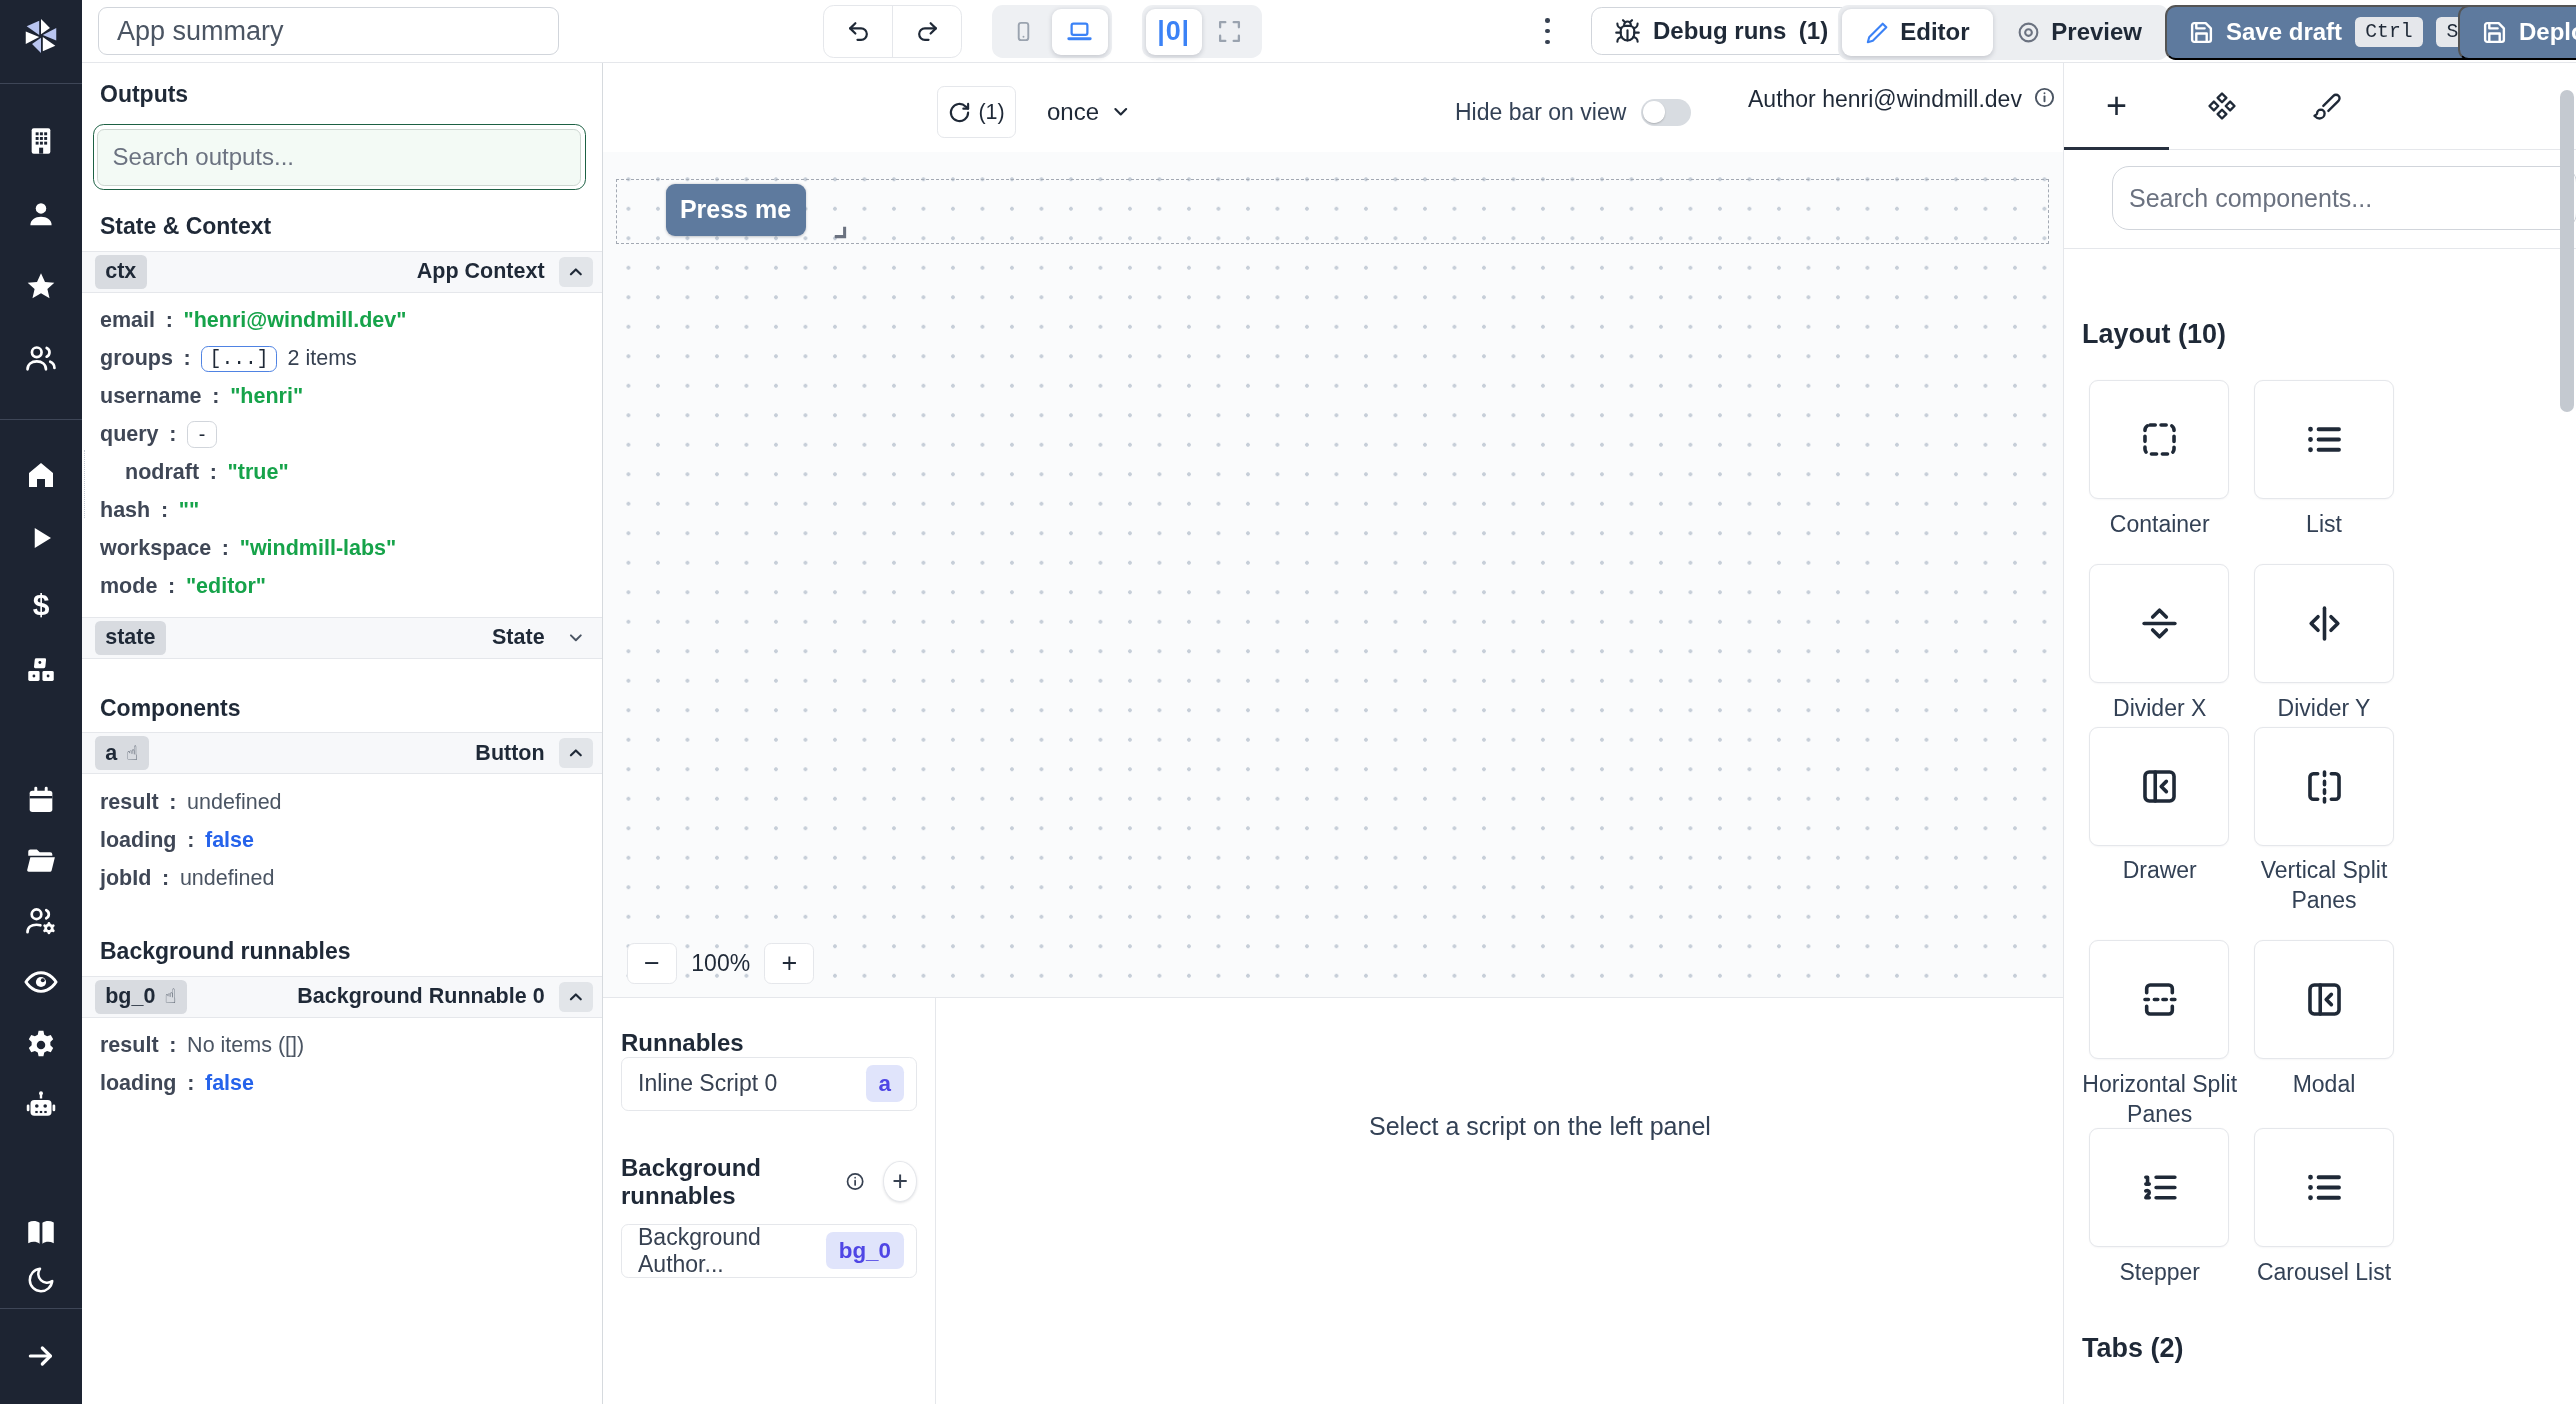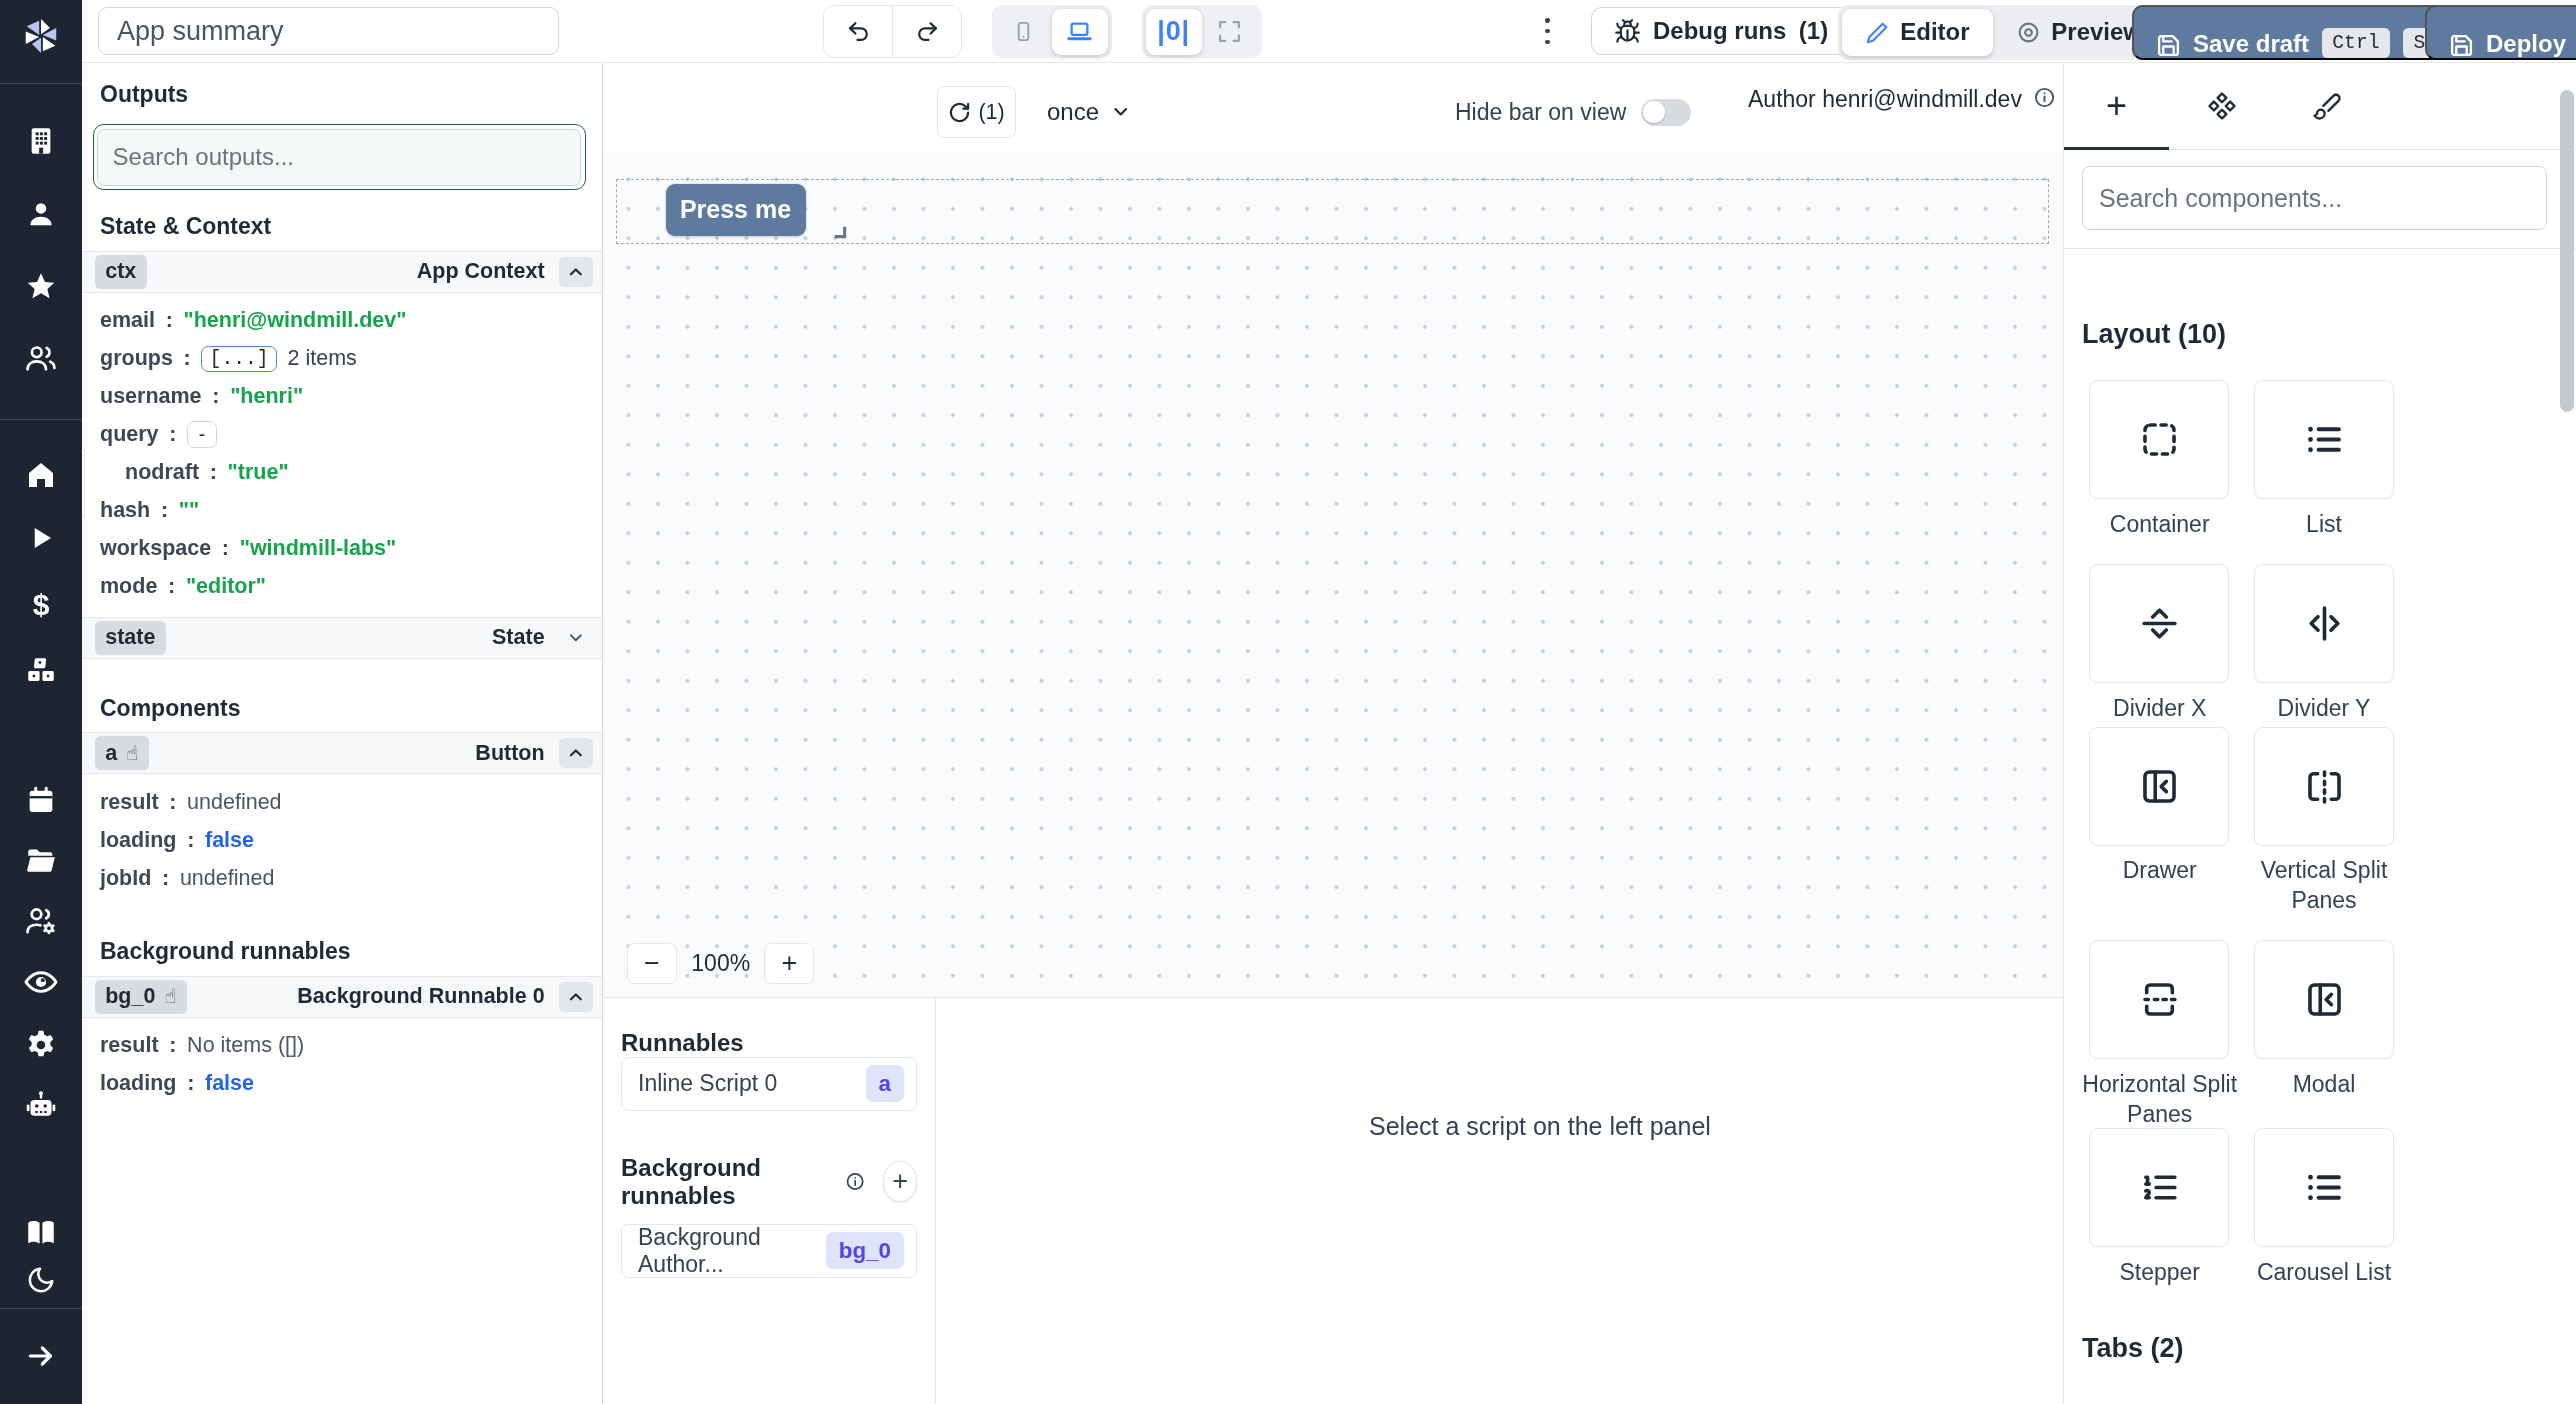--- a/index.html
+++ b/index.html
@@ -27,21 +27,21 @@
   .device-group { left:910px; width:120px; }
   .align-group { left:1060px; width:120px; }
   .device-group .seg-cell, .align-group .seg-cell { width:56px; }
   .spacing-glyph { color:#3b82f6; font-size:27px; font-weight:700; letter-spacing:0.9px; }
   .kebab { position:absolute; left:1454px; top:10.7px; width:23px; height:41px; display:flex; flex-direction:column; align-items:center; justify-content:center; gap:6.3px; cursor:pointer; }
   .kebab i { width:4.5px; height:4.5px; border-radius:50%; background:#374151; }
   .debug-btn { position:absolute; left:1509px; top:7.2px; height:48px; padding:0 21.5px; border:0.9px solid #d1d5db; border-radius:10.7px; background:#fff; display:flex; align-items:center; gap:12.5px; font-size:24px; font-weight:600; color:#1f2937; cursor:pointer; }
   .editor-seg { position:absolute; left:1756px; top:4.5px; height:55px; background:#eceef1; border-radius:10.7px; display:flex; align-items:center; padding:3.6px; }
   .editor-seg .seg2 { height:47px; border-radius:9px; padding:0 23px; display:flex; align-items:center; gap:10.7px; font-size:24px; font-weight:600; color:#1f2937; cursor:pointer; }
   .editor-seg .seg2.active { background:#fff; box-shadow:0 1.8px 5.4px rgba(15,23,42,.18); }
-  .blue-btn { position:absolute; top:4.5px; height:55px; border-radius:10.7px; background:#5e7a9e; color:#fff; display:flex; align-items:flex-end; gap:12.5px; font-size:24px; font-weight:600; padding:0 21.5px; cursor:pointer; }
+  .blue-btn { position:absolute; top:4.5px; height:55px; border-radius:10.7px; background:#5e7a9e; color:#fff; display:flex; align-items:center; gap:12.5px; font-size:24px; font-weight:600; padding:0 21.5px; cursor:pointer;margin-left:33px; }
   .save-btn { left:2050px; }
   .deploy-btn { left:2343px; }
   kbd { background:#e5e7eb; color:#1f2937; border-radius:5.4px; padding:3.6px 10.7px; font-family:"Liberation Mono","DejaVu Sans Mono",monospace; font-size:19.7px; font-weight:400; }
 
   
   .outputs-panel { position:absolute; left:82px; top:63px; width:521px; bottom:0; background:#fff; border-right:0.9px solid #d6dade; z-index:10; overflow:hidden; }
   .p-title { font-size:23px; font-weight:700; color:#1f2937; margin:18px 0 0 18px; }
   .search-wrap { margin:16px 16px 0 10.7px; border:1.8px solid #1d6144; border-radius:10.7px; padding:3.6px; }
   .search-outputs { width:100%; height:57px; background:#f3faf5; border:0.9px solid #ccd6d0; border-radius:7.2px; font-size:24px; padding:0 14.3px; color:#374151; outline:none; font-family:inherit; }
   .search-outputs::placeholder { color:#6b7280; }
@@ -95,21 +95,21 @@
   .plus-circle { width:41px; height:41px; border:0.9px solid #e5e7eb; border-radius:50%; background:#fff; display:flex; align-items:center; justify-content:center; font-size:27px; color:#374151; box-shadow:0 0.9px 2.7px rgba(15,23,42,.12); cursor:pointer; margin-left:5.4px; }
   .script-hint { position:absolute; left:726px; top:114px; font-size:25px; color:#334155;margin-left:40px; }
 
   
   .right-panel { position:absolute; left:2063px; top:63px; right:0; bottom:0; background:#fff; border-left:0.9px solid #e5e7eb; overflow:hidden; }
   .rp-tabs { position:relative; height:87px; border-bottom:0.9px solid #e5e7eb; display:flex; align-items:center; }
   .rp-tab { width:105px; height:87px; display:flex; align-items:center; justify-content:center; cursor:pointer; position:relative; }
   .rp-tab.active:after { content:""; position:absolute; left:0; right:0; bottom:-0.9px; height:3.6px; background:#27303f; }
   .plus-glyph { font-size:36px; color:#1f2937; font-weight:400; line-height:1; }
   .rp-search { margin:16px 30px 0 18px; }
-  .rp-search input { width:465px; height:64px; border:0.9px solid #d1d5db; border-radius:8px; font-size:25px; padding:0 16px; color:#374151; outline:none; font-family:inherit; }
+  .rp-search input { width:465px; height:64px; border:0.9px solid #d1d5db; border-radius:17px; font-size:25px; padding:0 16px; color:#374151; outline:none; font-family:inherit;margin-left:30px; }
   .rp-search input::placeholder { color:#6b7280; }
   .rp-divider { margin-top:18px; border-bottom:0.9px solid #e5e7eb; }
   .rp-body { position:absolute; left:0; top:186px; right:0; bottom:0; }
   .rp-sec-title { position:absolute; left:18px; font-size:27px; font-weight:700; color:#1f2937; }
   .comp-card { position:absolute; width:140px; height:119px; border:0.9px solid #e5e7eb; border-radius:9px; background:#fff; display:flex; align-items:center; justify-content:center; cursor:pointer; box-shadow:0 0.9px 1.8px rgba(15,23,42,.04); }
   .comp-label { position:absolute; width:170px; text-align:center; font-size:23px; color:#334155; line-height:1.3; }
   .scrollbar-thumb { position:absolute; right:1.8px; top:27px; width:14.3px; height:322px; background:#c4c9d0; border-radius:7.2px; cursor:pointer; }
 </style>
 </head>
 <body>

